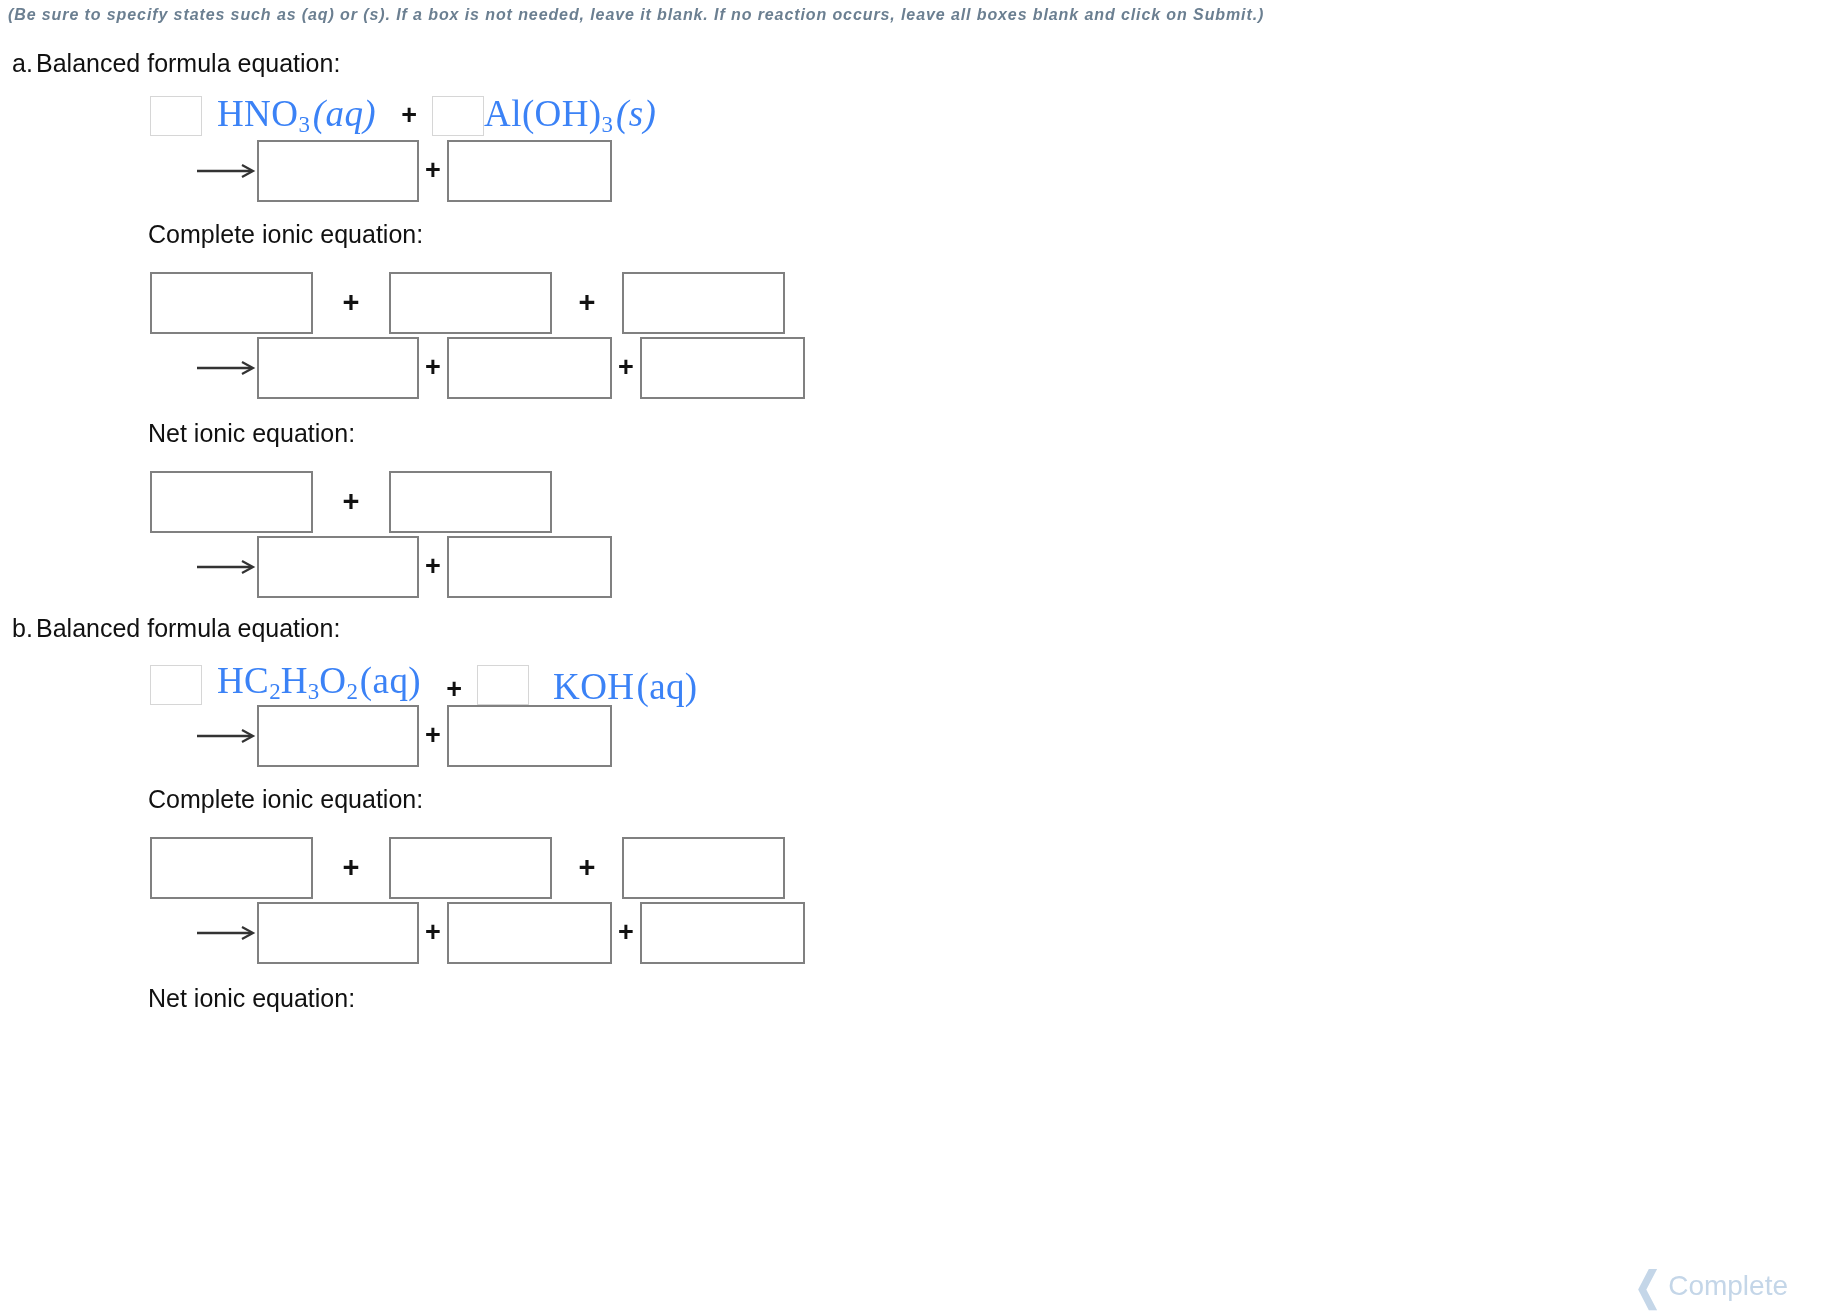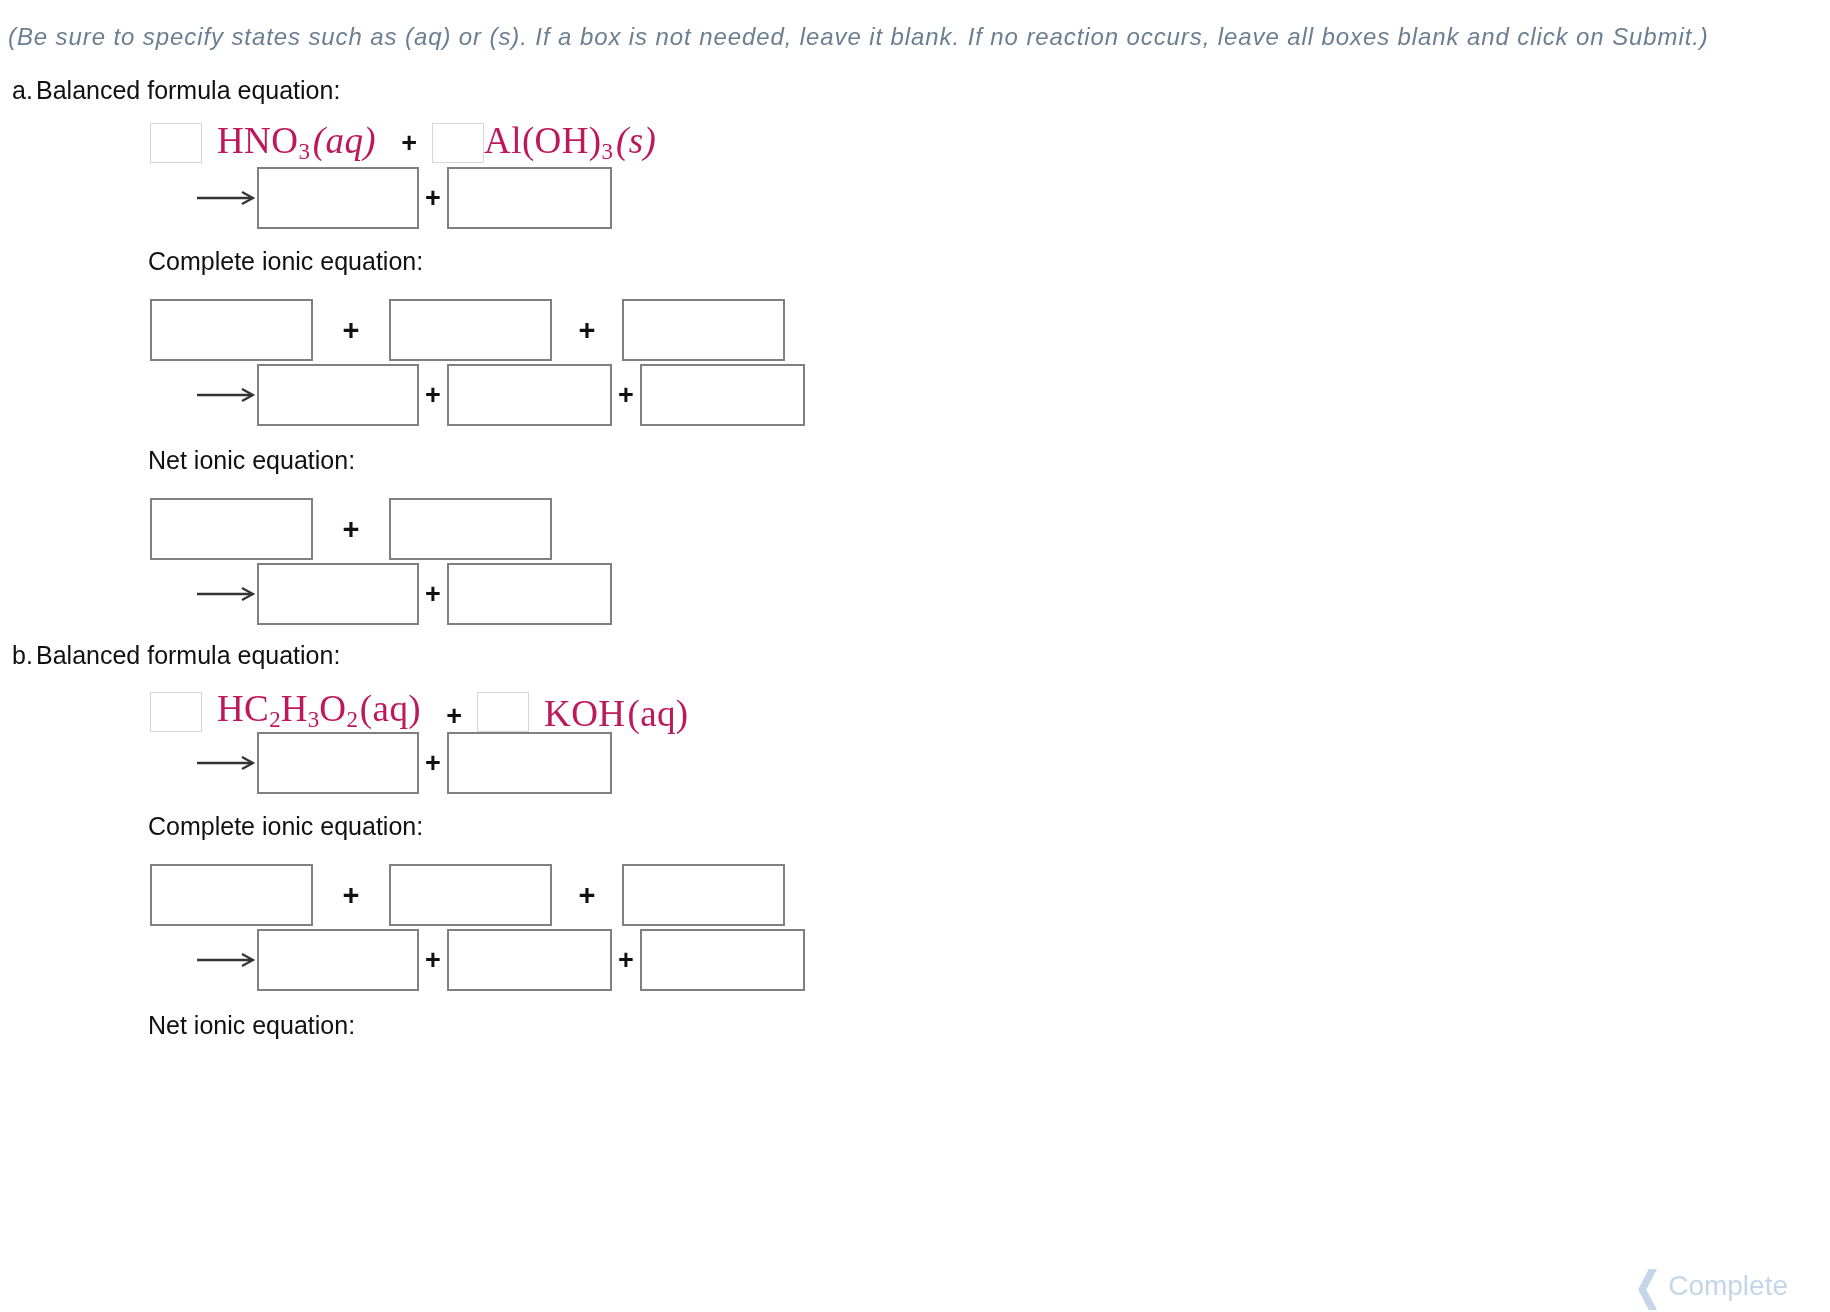--- a/index.html
+++ b/index.html
@@ -17,25 +17,24 @@
 
   
   .prompt-wrap { padding: 4px 12px 0 8px; }
   .prompt-main {
     font-size: 25.5px;
     line-height: 1.28;
     color: #111;
     letter-spacing: -0.1px;
   }
   .prompt-note {
-    margin-top: 16px;
-    font-size: 24px;
+    font-size: 16px;
     line-height: 1.42;
     font-style: italic;
-    font-weight: normal;
+    font-weight: bold;
     color: #6b7f91;
     letter-spacing: 0.9px;
     max-width: 1822px;
   }
 
   
   .qblock { position: relative; }
   .q-head {
     display: flex;
     align-items: baseline;
@@ -94,21 +93,21 @@
     display: inline-flex;
     align-items: center;
     justify-content: center;
     color: #333;
   }
 
   
   .formula {
     font-family: "Liberation Serif", "DejaVu Serif", serif;
     font-size: 37px;
-    color: #be185d;
+    color: #3b82f6;
     white-space: nowrap;
     line-height: 1;
     letter-spacing: 0.4px;
   }
   .formula sub {
     font-size: 0.62em;
     vertical-align: -0.28em;
     letter-spacing: 0;
   }
   .state-ital { font-style: italic; padding-left: 3px; }
@@ -218,21 +217,21 @@
   <div class="q-head">
     <span class="q-letter">b.</span>
     <span class="q-label">Balanced formula equation:</span>
   </div>
 
   <div class="eq-row" style="margin-top:14px; padding-left:150px; height:48px;align-items:flex-end;">
     <div class="coef-box"></div>
     <span class="formula" style="margin-left:15px;">HC<sub>2</sub>H<sub>3</sub>O<sub>2</sub><span class="state-rom">(aq)</span></span>
     <span class="plus" style="width:46px; margin-left:10px;">+</span>
     <div class="coef-box"></div>
-    <span class="formula" style="margin-left:15px;">KOH<span class="state-rom">(aq)</span></span>
+    <span class="formula" style="margin-left:24px;">KOH<span class="state-rom">(aq)</span></span>
   </div>
 
   <div class="eq-row" style="margin-top:-2px; padding-left:195px; height:66px;">
     <span class="arrow" style="width:62px;">
       <svg width="62" height="18" viewBox="0 0 62 18" aria-hidden="true">
         <line x1="2" y1="9" x2="56" y2="9" stroke="#333" stroke-width="2.4"></line>
         <polyline points="47,3 58,9 47,15" fill="none" stroke="#333" stroke-width="2.2"></polyline>
       </svg>
     </span>
     <div class="term-box tb-w162"></div>

